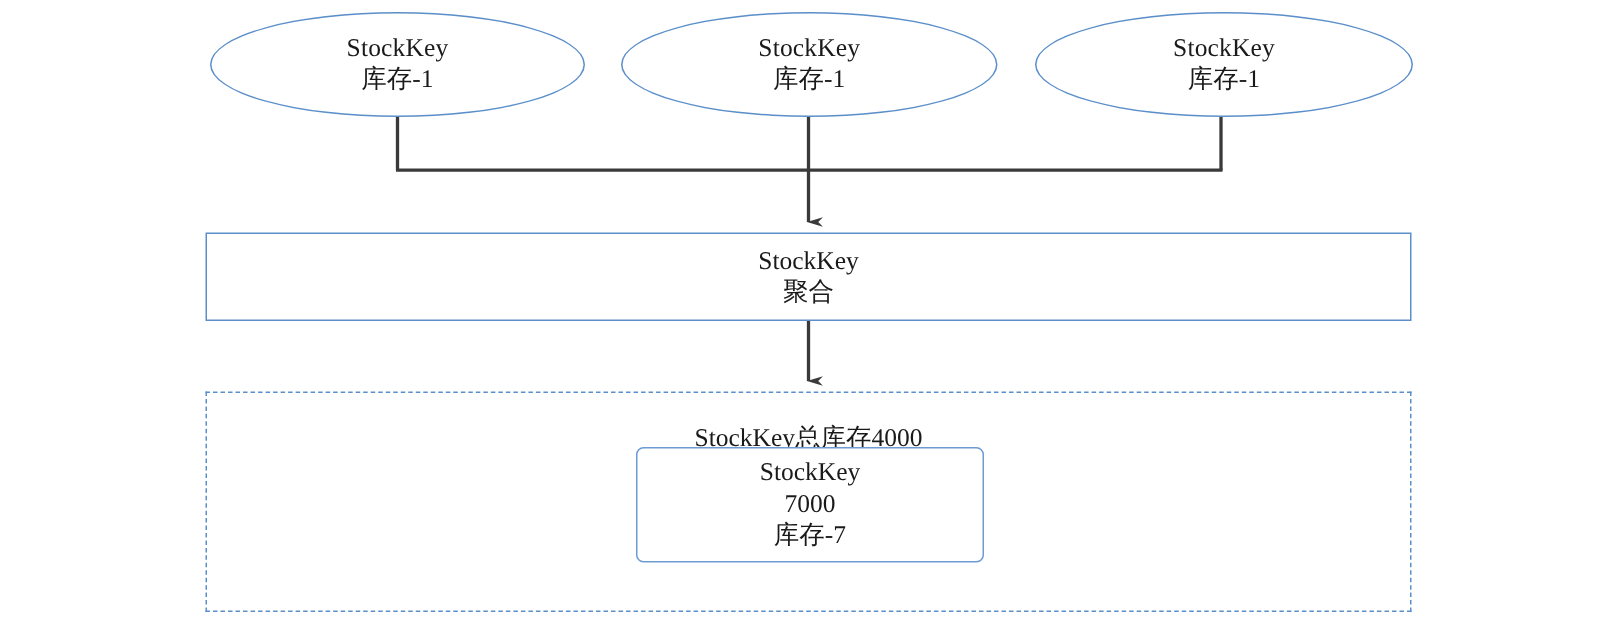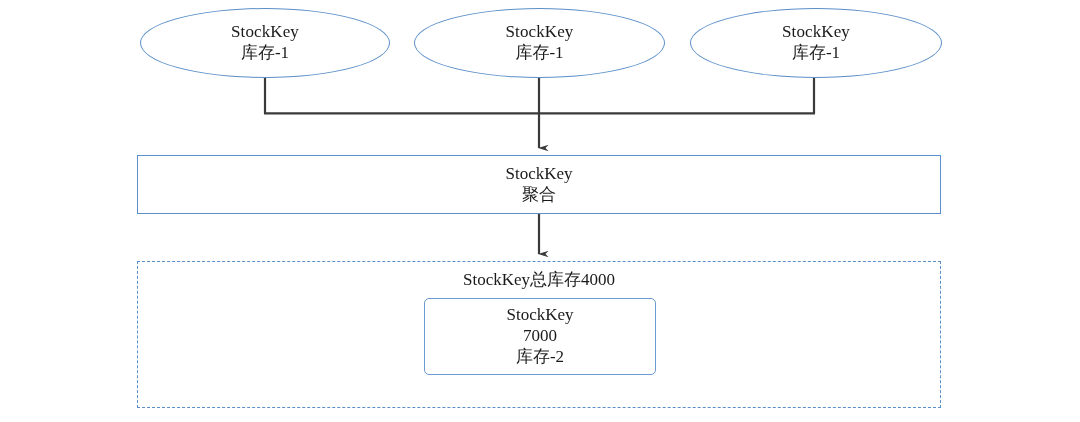--- a/index.html
+++ b/index.html
@@ -47,21 +47,21 @@
   }
   .rect-solid {
     border: 1.4px solid #5b8fc9;
     background: #ffffff;
     font-size: 17px;
   }
   .rect-dashed {
     border: 1.6px dashed #5b8fc9;
     background: #ffffff;
     justify-content: flex-start;
-    padding-top: 8px;
+    padding-top: 20px;
     font-size: 17px;
   }
   .rect-rounded {
     border: 1.4px solid #6b9bd2;
     border-radius: 5px;
     background: #ffffff;
     font-size: 17px;
   }
   .txt {
     display: block;
@@ -122,16 +122,16 @@
     <span class="txt">聚合</span>
   </div>
 
   <div class="node rect-dashed" style="left:137px; top:261px; width:804px; height:147px;">
     <span class="txt">StockKey总库存4000</span>
   </div>
 
   <div class="node rect-rounded" style="left:424px; top:298px; width:232px; height:77px;">
     <span class="txt">StockKey</span>
     <span class="txt">7000</span>
-    <span class="txt">库存-2</span>
+    <span class="txt">库存-7</span>
   </div>
 
 </div>
 
 </body></html>

